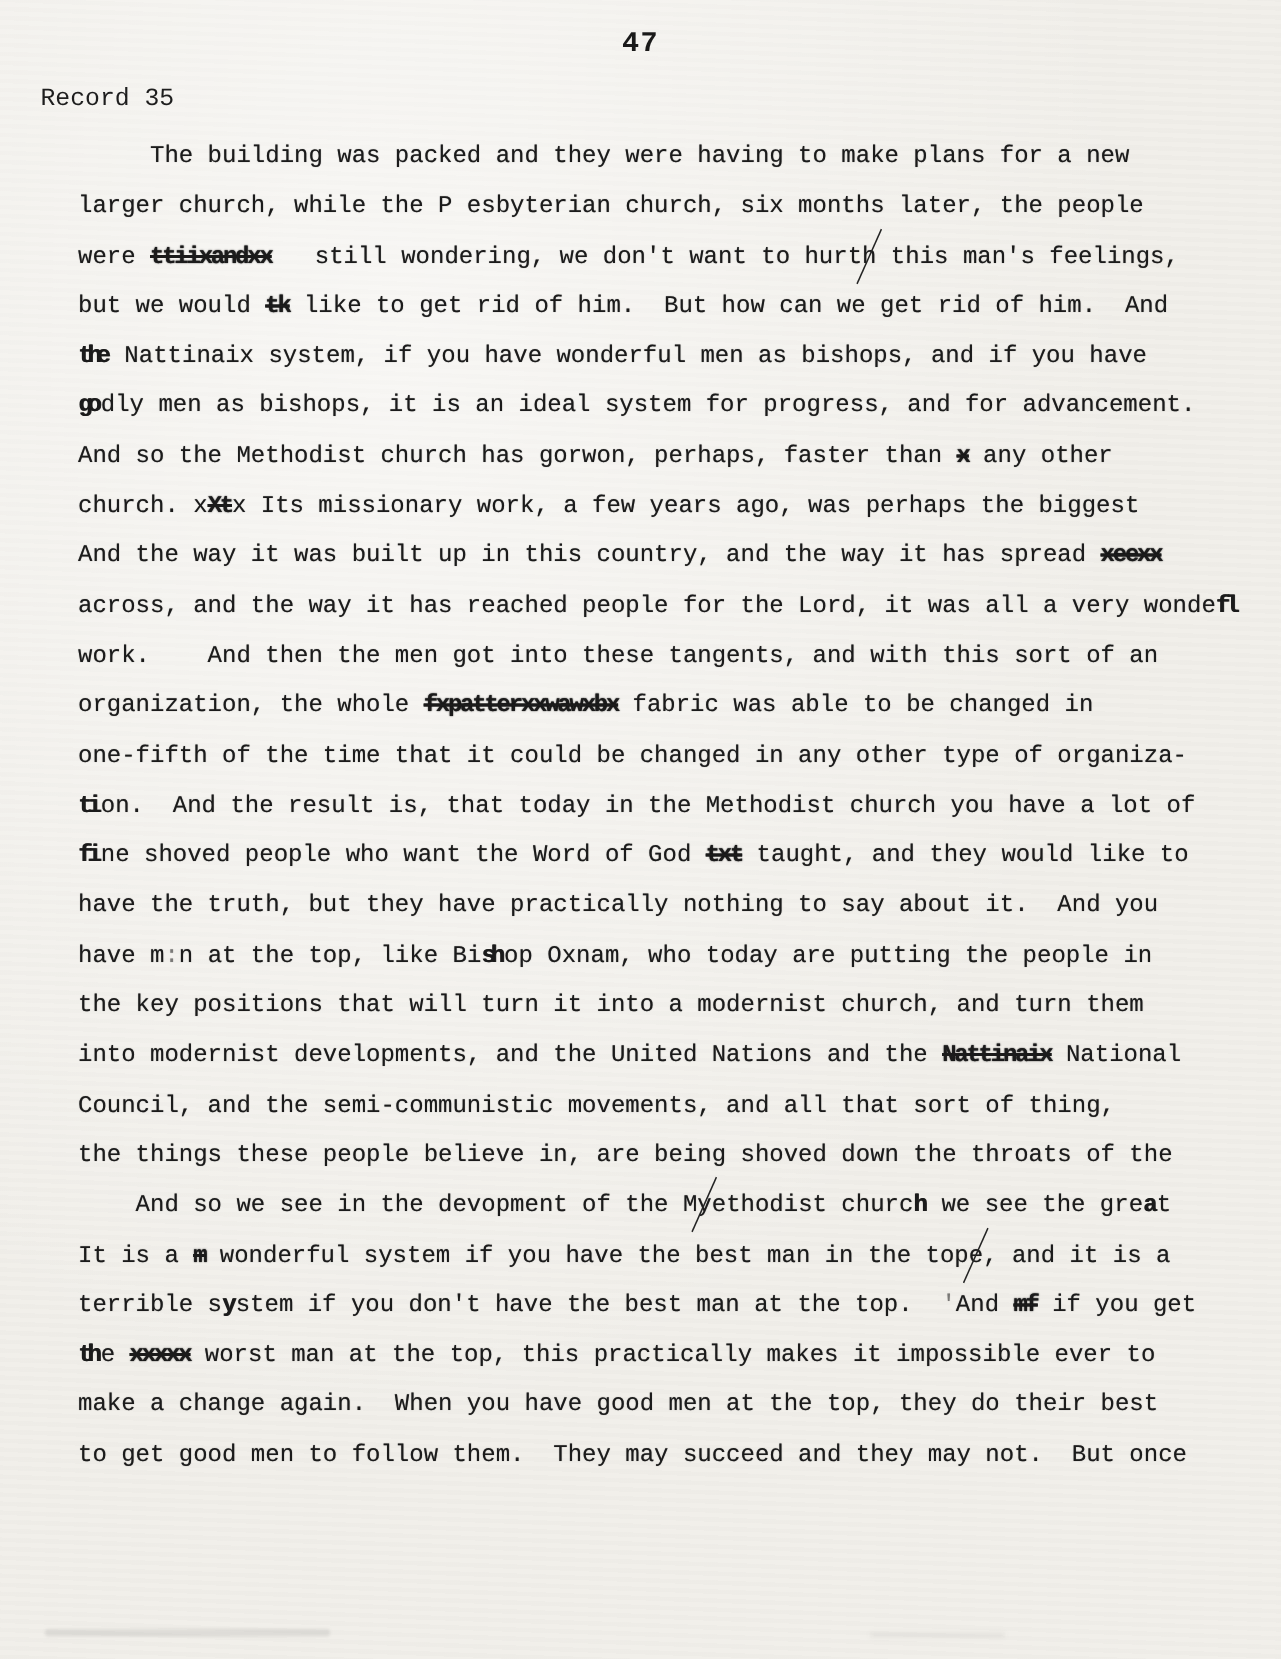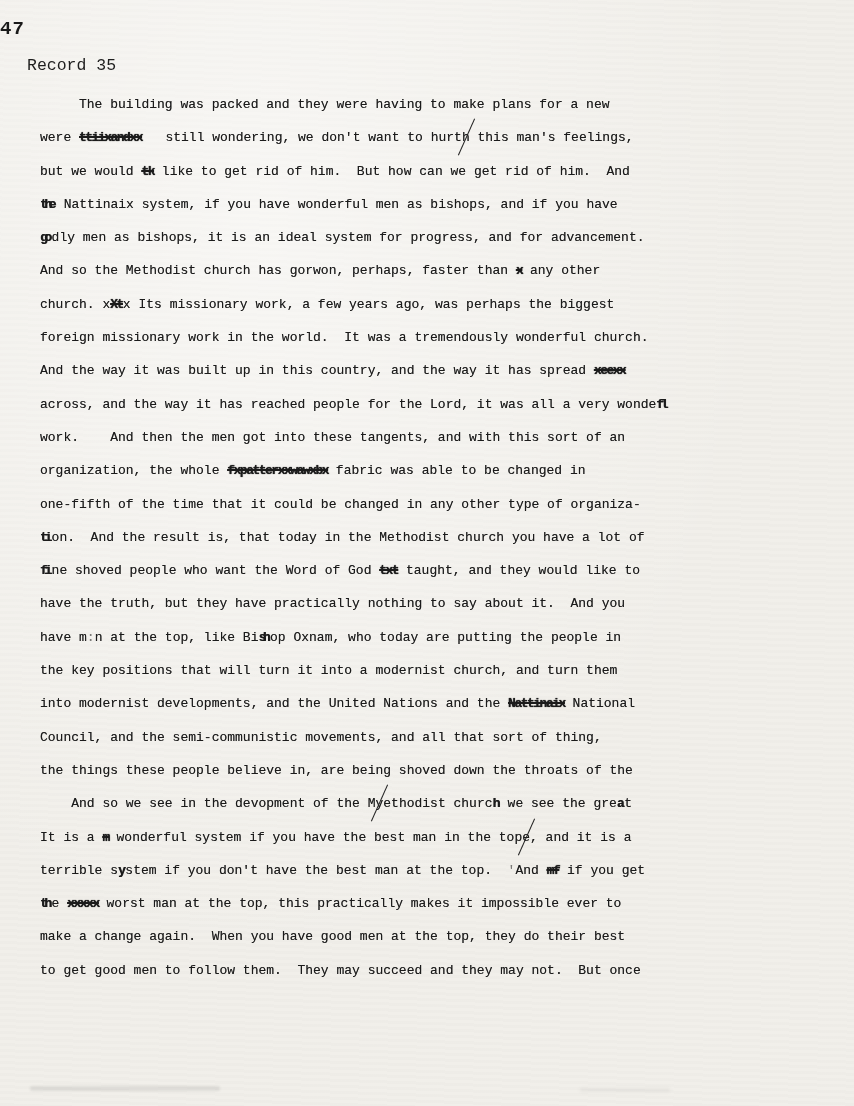--- a/index.html
+++ b/index.html
@@ -13,35 +13,35 @@
     position:relative;
     width:854px;height:1106px;
     background:
       radial-gradient(ellipse at 30% 20%, rgba(255,255,255,0.5), rgba(0,0,0,0) 60%),
       repeating-linear-gradient(2deg, rgba(0,0,0,0.012) 0 3px, rgba(255,255,255,0.015) 3px 6px),
       #f1efea;
     color:#1c1c1c;
   }
   .page-number{
     position:absolute;top:18px;left:0;width:854px;
-    text-align:left;
+    text-align:center;
     font-size:19px;font-weight:700;
     letter-spacing:1px;
     color:#1a1a1a;
   }
   .record-label{
     position:absolute;top:56px;left:27px;
     font-size:16.5px;
     color:#1e1e1e;
     text-align:right;
   }
   .typed-lines{
-    position:absolute;top:88px;left:40px;
+    position:absolute;top:88px;left:52px;
     width:790px;
-    font-size:13px;
+    font-size:16px;
     line-height:33.3px;
     color:#1b1b1b;
     text-shadow:0 0 0.6px rgba(20,20,20,0.55);
   }
   .line{white-space:pre;}
   
   .x{
     font-weight:700;
     letter-spacing:-1.5px;
     text-decoration:line-through;
@@ -82,27 +82,27 @@
   }
 </style>
 </head>
 <body>
 
 <div class="page">
   <div class="page-number">47</div>
   <div class="record-label">Record 35</div>
   <div class="typed-lines">
       <div class="line"><span>     The building was packed and they were having to make plans for a new</span></div>
+      <div class="line"><span>larger church, while the P esbyterian church, six months later, the people</span></div>
       <div class="line"><span>were </span><span class="x">ttiixandxx</span><span>   still wondering, we don't want to hurt</span><span class="sl">h</span><span> this man's feelings,</span></div>
       <div class="line"><span>but we would </span><span class="x">tk</span><span> like to get rid of him.  But how can we get rid of him.  And</span></div>
       <div class="line"><span class="ot">the</span><span> Nattinaix system, if you have wonderful men as bishops, and if you have</span></div>
       <div class="line"><span class="ot">go</span><span>dly men as bishops, it is an ideal system for progress, and for advancement.</span></div>
       <div class="line"><span>And so the Methodist church has gorwon, perhaps, faster than </span><span class="x">x</span><span> any other</span></div>
       <div class="line"><span>church. x</span><span class="x">Xt</span><span>x Its missionary work, a few years ago, was perhaps the biggest</span></div>
-      <div class="line"><span>foreign missionary work in the world.  It was a tremendously wonderful church.</span></div>
       <div class="line"><span>And the way it was built up in this country, and the way it has spread </span><span class="x">xeexx</span></div>
       <div class="line"><span>across, and the way it has reached people for the Lord, it was all a very wonde</span><span class="ot">fl</span></div>
       <div class="line"><span>work.    And then the men got into these tangents, and with this sort of an</span></div>
       <div class="line"><span>organization, the whole </span><span class="x">fxpatterxxwawxbx</span><span> fabric was able to be changed in</span></div>
       <div class="line"><span>one-fifth of the time that it could be changed in any other type of organiza-</span></div>
       <div class="line"><span class="ot">ti</span><span>on.  And the result is, that today in the Methodist church you have a lot of</span></div>
       <div class="line"><span class="ot">fi</span><span>ne shoved people who want the Word of God </span><span class="x">txt</span><span> taught, and they would like to</span></div>
       <div class="line"><span>have the truth, but they have practically nothing to say about it.  And you</span></div>
       <div class="line"><span>have m</span><span class="faint">:</span><span>n at the top, like Bi</span><span class="ot">sh</span><span>op Oxnam, who today are putting the people in</span></div>
       <div class="line"><span>the key positions that will turn it into a modernist church, and turn them</span></div>

